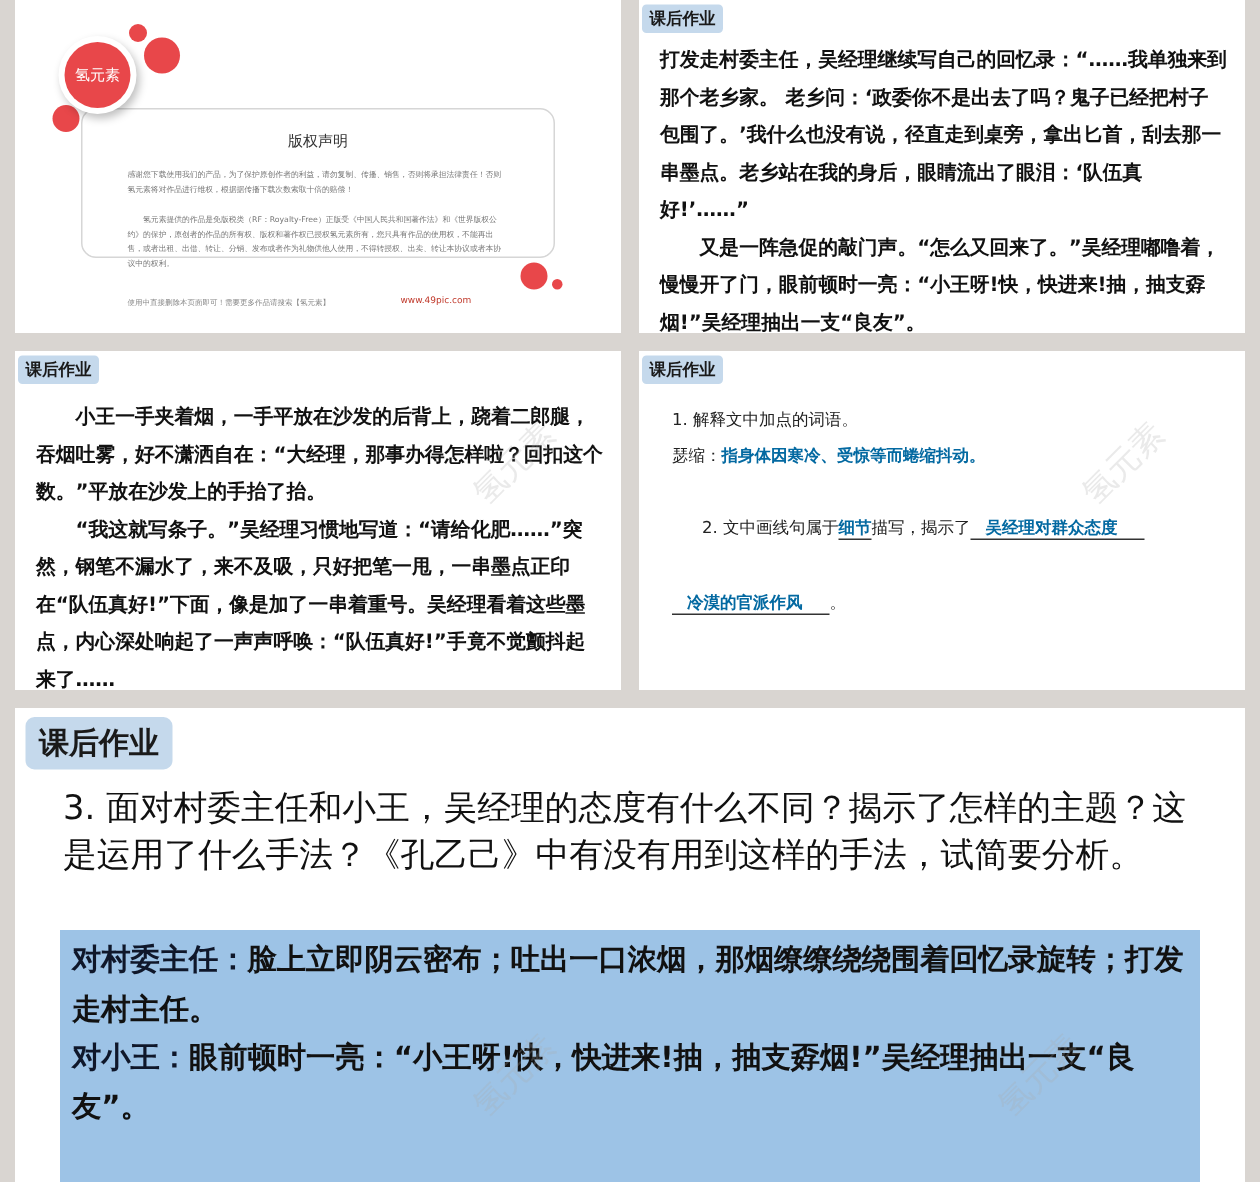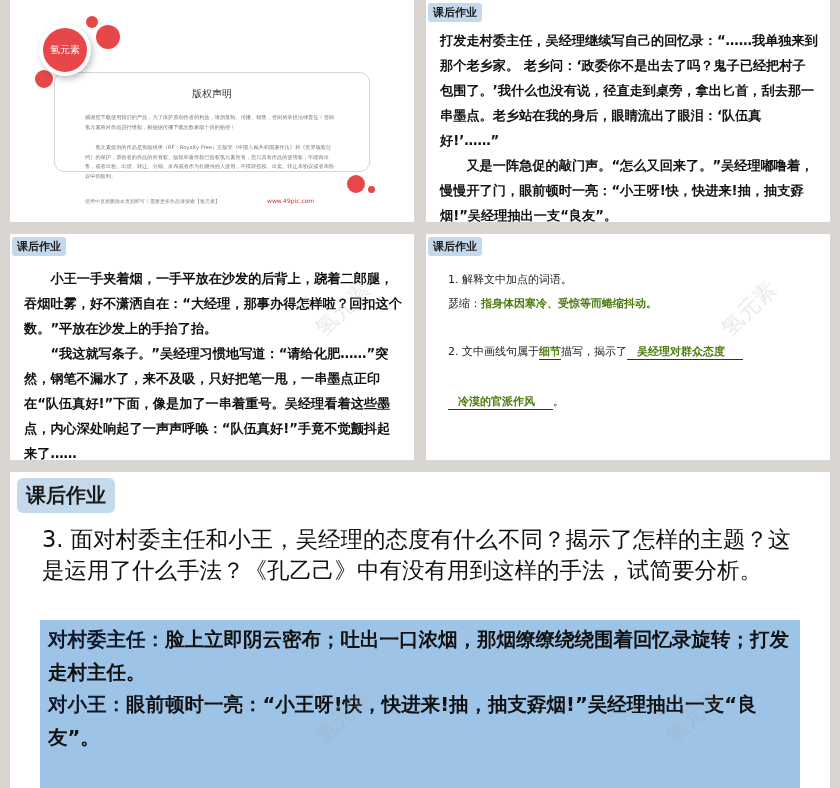--- a/index.html
+++ b/index.html
@@ -27,21 +27,21 @@
   .cr-p1 { top: 40px; }
   .cr-p2 { top: 70px; text-indent: 2em; }
   .cr-foot { position: absolute; left: 30px; top: 125px; font-size: 5px; color: #888; }
   .cr-url { position: absolute; left: 212px; top: 124px; font-size: 6px; color: #c0392b; }
   .circle { position: absolute; border-radius: 50%; background: #e8474a; }
   .logo-ring { position: absolute; left: 29px; top: 24px; width: 52px; height: 52px; border-radius: 50%; background: #fff; box-shadow: 2px 3px 6px rgba(0,0,0,0.25); }
   .logo-inner { position: absolute; left: 4px; top: 4px; width: 44px; height: 44px; border-radius: 50%; background: #e8474a; color: #fff; font-size: 10px; display: flex; align-items: center; justify-content: center; }
 
   
   .q { position: absolute; left: 22px; font-size: 11px; color: #222; }
-  .red { color: #4d7c0f; font-weight: bold; }
+  .red { color: #0369a1; font-weight: bold; }
   .ul { border-bottom: 1px solid #333; display: inline-block; }
 
   
   .q3 { position: absolute; left: 32px; right: 30px; top: 52px; font-size: 22.5px; line-height: 31px; color: #111; }
   .ans { position: absolute; left: 30px; top: 148px; width: 760px; height: 180px; background: #9dc3e6; padding: 4px 6px 0 8px; font-size: 19.5px; line-height: 32.5px; font-weight: bold; color: #111; }
   .ans .lbl { color: #0f172a; }
   .ans .redline { color: #e8131a; }
   .wm { position: absolute; color: rgba(170,170,170,0.25); font-size: 22px; transform: rotate(-45deg); pointer-events: none; }
 </style>
 </head>
@@ -82,21 +82,21 @@
   </div>
   <div class="wm" style="left:300px;top:60px;">氢元素</div>
 </div>
 
 <div class="panel" id="p4">
   <div class="tag">课后作业</div>
   <div class="q" style="top:38px;">1. 解释文中加点的词语。</div>
   <div class="q" style="top:62px;">
     <span>瑟缩：</span><span class="red">指身体因寒冷、受惊等而蜷缩抖动。</span>
   </div>
-  <div class="q" style="top:110px;">
+  <div class="q" style="top:110px;margin-left:20px;">
     <span>2. 文中画线句属于</span><span class="red ul">细节</span><span>描写，揭示了</span><span class="red ul" style="padding:0 18px 0 10px;">吴经理对群众态度</span>
   </div>
   <div class="q" style="top:136px;margin-top:24px;">
     <span class="red ul" style="padding:0 18px 0 10px;">冷漠的官派作风</span><span>。</span>
   </div>
   <div class="wm" style="left:290px;top:60px;">氢元素</div>
 </div>
 
 <div class="panel" id="p5">
   <div class="tag-big">课后作业</div>

